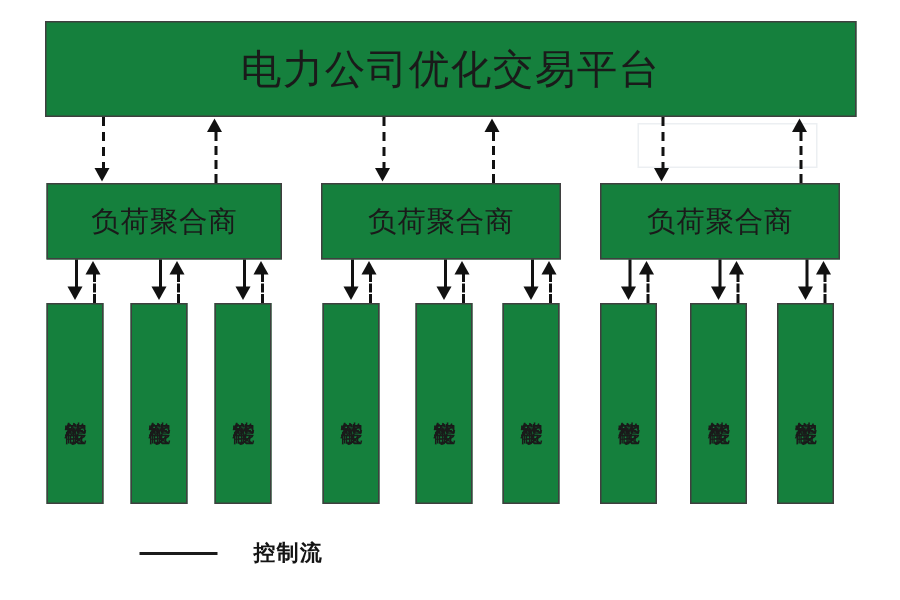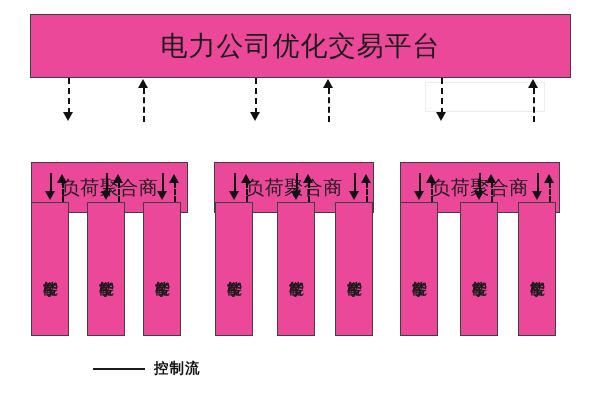--- a/index.html
+++ b/index.html
@@ -9,37 +9,36 @@
     font-family:"DejaVu Sans","Liberation Sans",sans-serif;
     overflow:hidden;
   }
   #canvas{position:relative;width:600px;height:400px;background:#fff;}
 
   
   .box{
     position:absolute;
     box-sizing:border-box;
     border:1.6px solid #3f3f3f;
-    background:#ec4899;
+    background:#15803d;
     display:flex;
     align-items:center;
     justify-content:center;
     color:#1a1a1a;
   }
 
   #platform-box{
     left:30px;top:14px;width:541px;height:64px;
     font-size:27px;
     letter-spacing:1px;
   }
   .agg-box{
     top:122px;height:51px;
     font-size:19px;
     letter-spacing:0.5px;
-    margin-top:40px;
   }
   .bld-box{
     top:202px;height:134px;
     font-size:15px;
     line-height:1.12;
     letter-spacing:0px;
   }
   .bld-label{
     writing-mode:vertical-rl;
     text-orientation:upright;
@@ -68,21 +67,21 @@
   #stray-rect{
     position:absolute;
     left:425px;top:82px;width:120px;height:30px;
     box-sizing:border-box;
     border:1.3px solid #eceff2;
     background:transparent;
   }
 
   
   #legend{position:absolute;left:0;top:355px;width:600px;height:32px;}
-  .legend-item{position:absolute;display:flex;align-items:center;gap:9px;}
+  .legend-item{position:absolute;display:flex;align-items:center;gap:24px;}
   #legend-control{left:93px;top:4px;}
   #legend-info{left:358px;top:4px;}
   .swatch{display:block;width:52px;height:0;}
   .swatch.solid{border-top:2.6px solid #1b1b1b;}
   .swatch.dashed{border-top:2.6px dashed #1b1b1b;}
   .legend-text{font-size:14.5px;color:#141414;font-weight:600;letter-spacing:1px;}
 </style>
 </head>
 <body>
 

